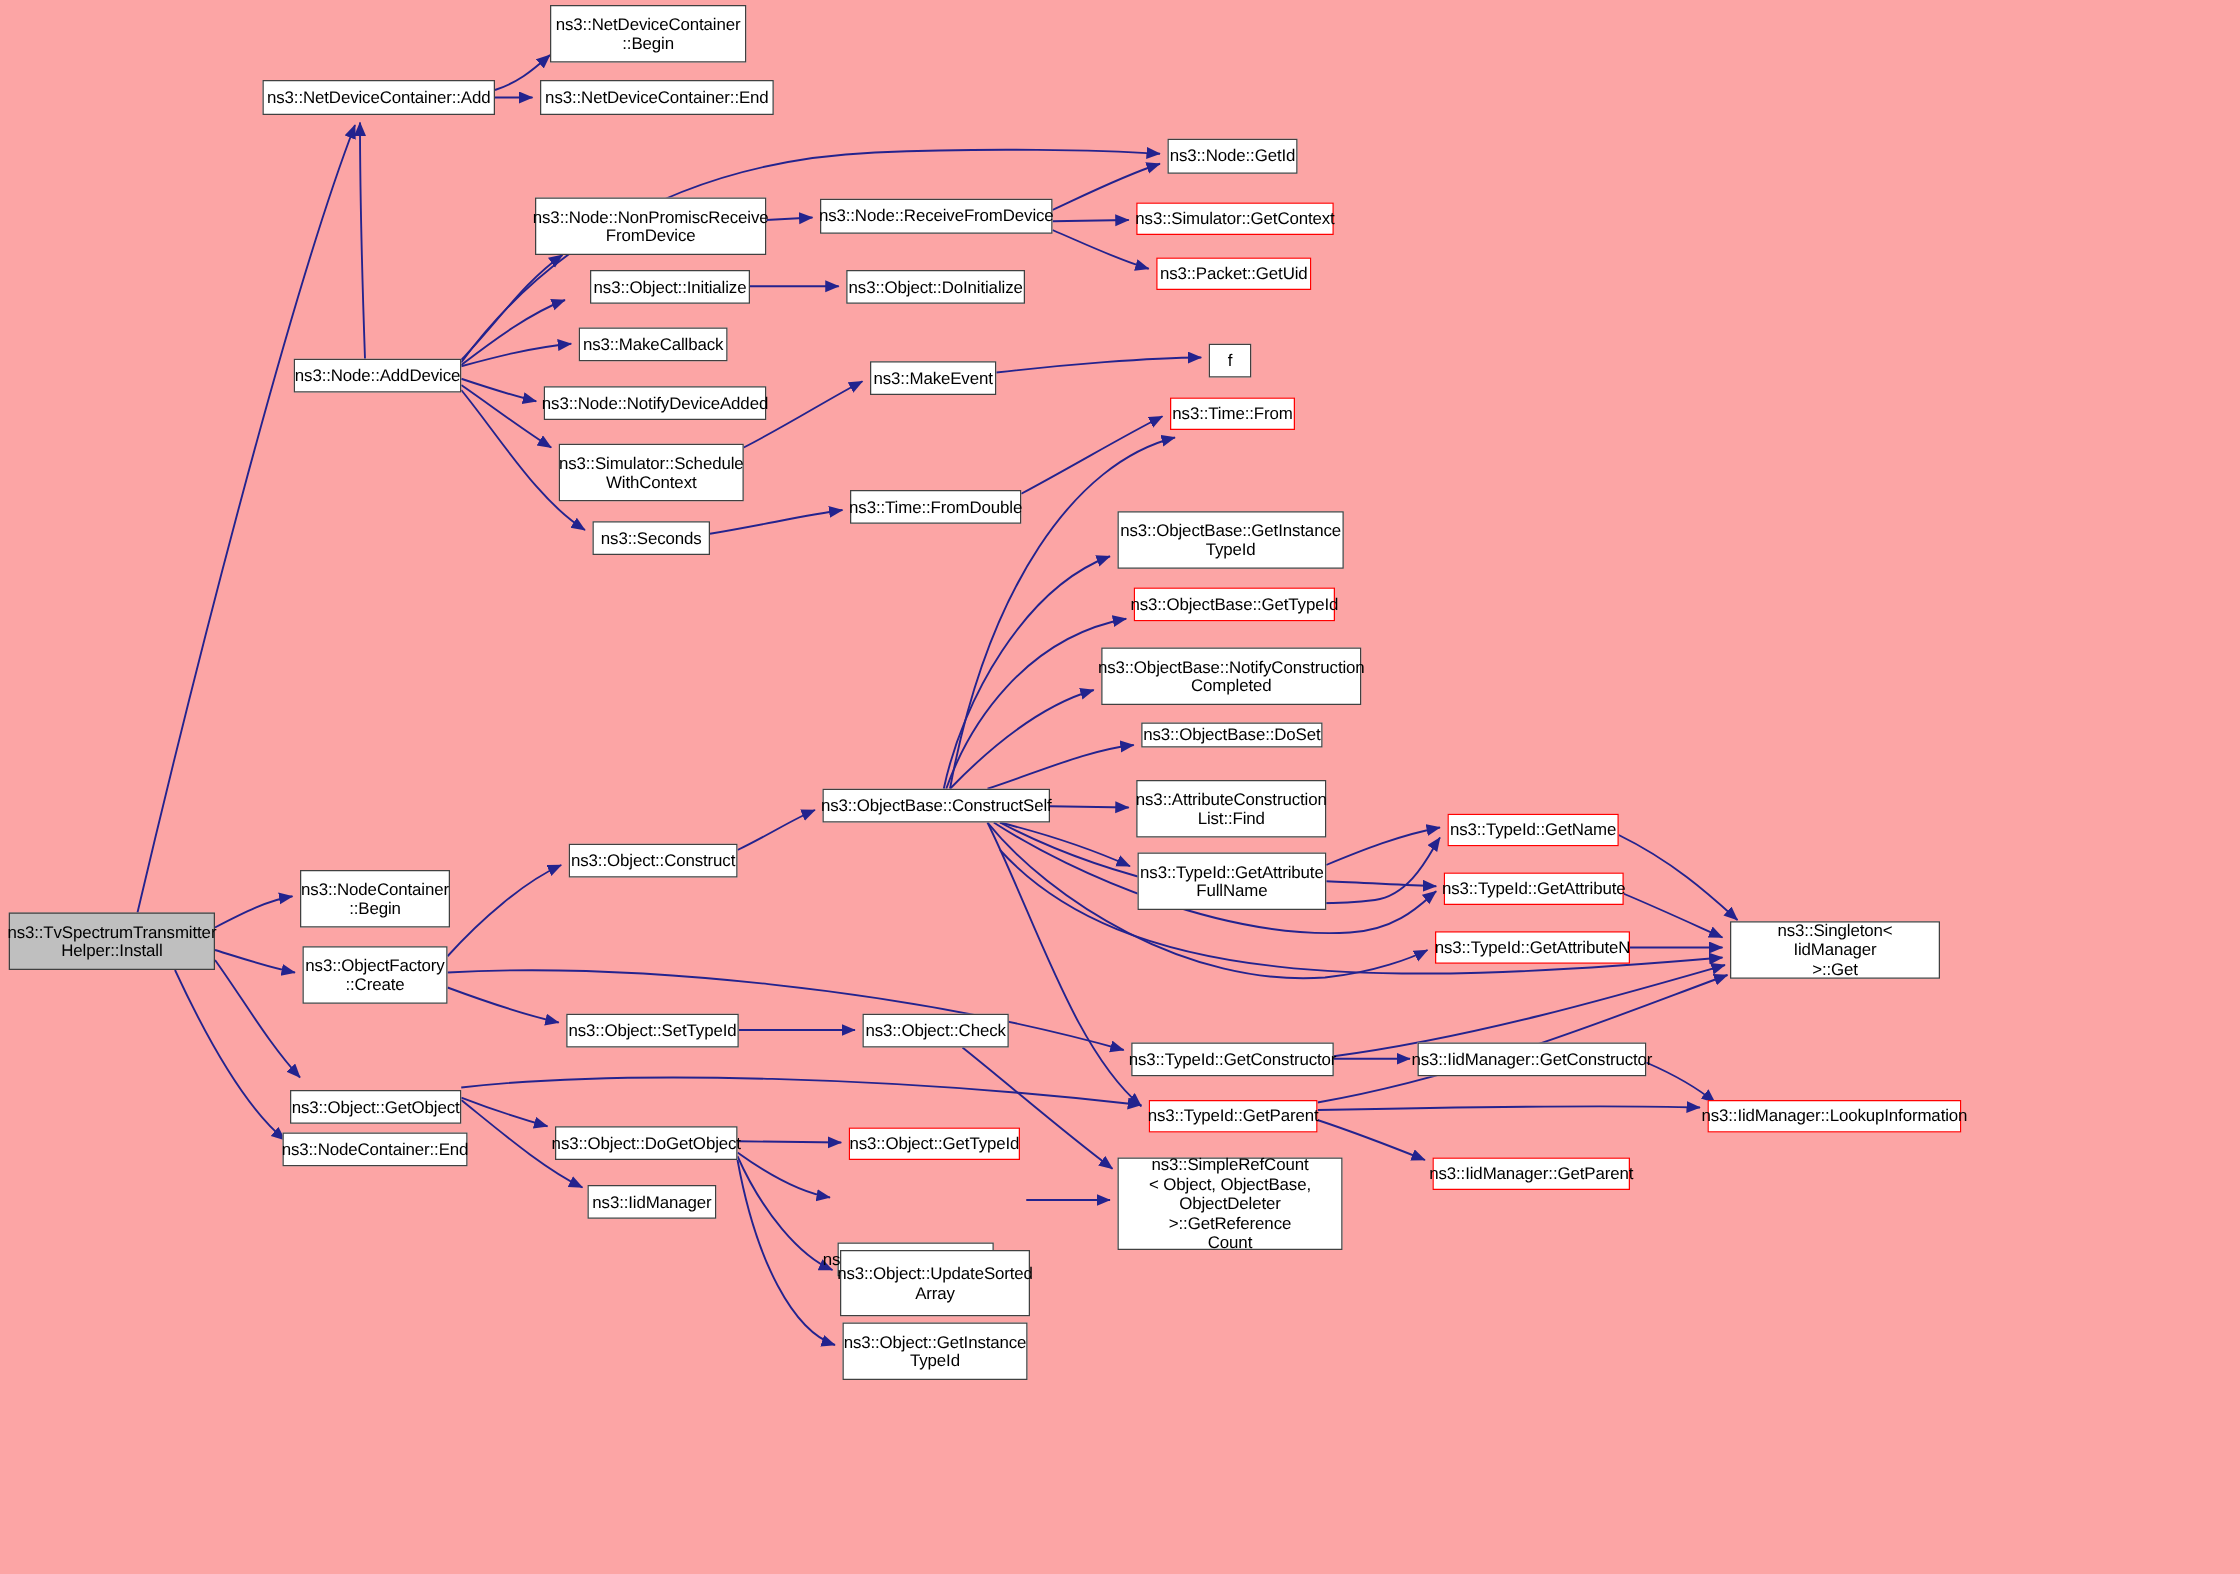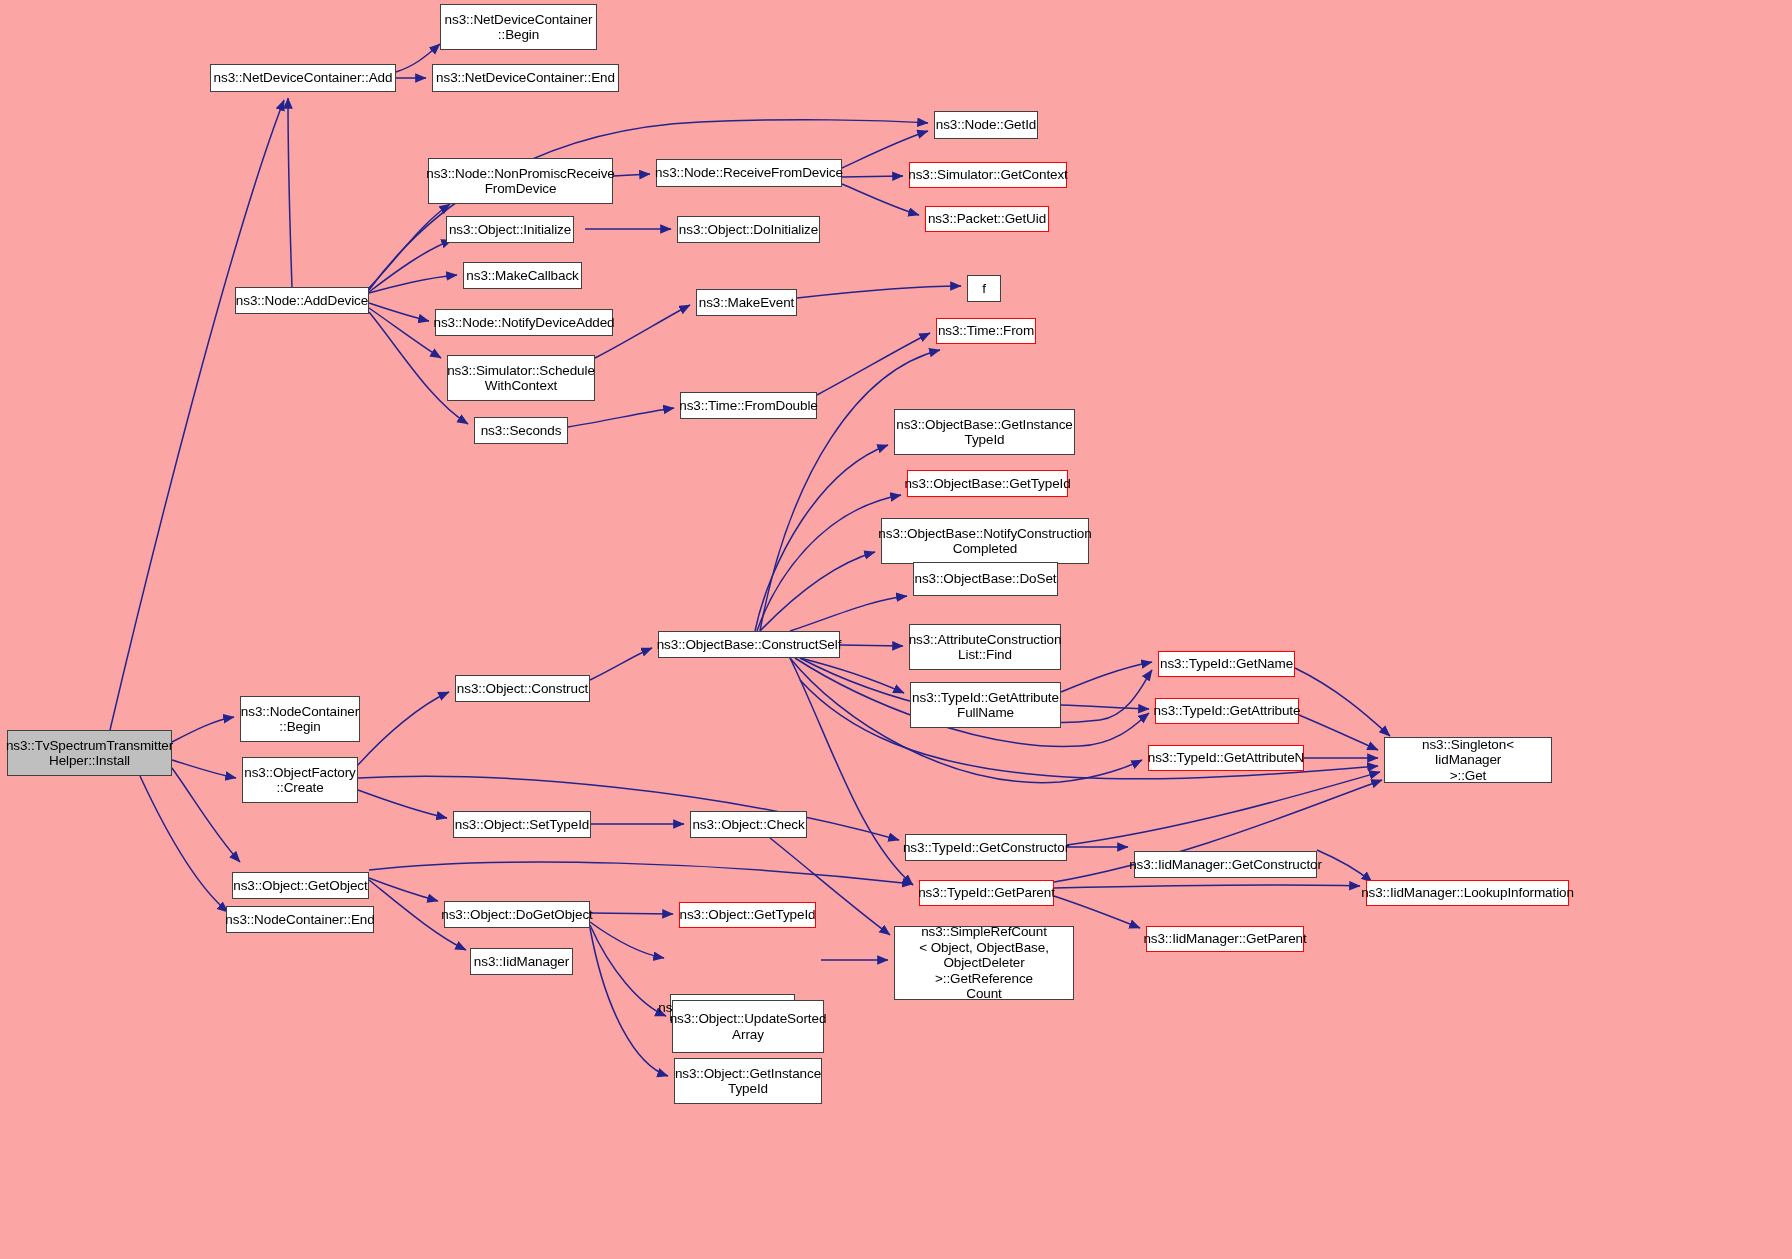--- a/index.html
+++ b/index.html
@@ -124,59 +124,59 @@
 <div class="node" style="left: 440px; top: 4px; width: 157px; height: 46px;">ns3::NetDeviceContainer
 ::Begin</div>
     <div class="node" style="left: 210px; top: 64px; width: 186px; height: 28px;">ns3::NetDeviceContainer::Add</div>
     <div class="node" style="left: 432px; top: 64px; width: 187px; height: 28px;">ns3::NetDeviceContainer::End</div>
     <div class="node" style="left: 934px; top: 111px; width: 104px; height: 28px;">ns3::Node::GetId</div>
     <div class="node" style="left: 428px; top: 158px; width: 185px; height: 46px;">ns3::Node::NonPromiscReceive
 FromDevice</div>
     <div class="node" style="left: 656px; top: 159px; width: 186px; height: 28px;">ns3::Node::ReceiveFromDevice</div>
     <div class="node red" style="left: 909px; top: 162px; width: 158px; height: 26px;">ns3::Simulator::GetContext</div>
     <div class="node red" style="left: 925px; top: 206px; width: 124px; height: 26px;">ns3::Packet::GetUid</div>
-    <div class="node" style="left: 446px; top: 216px; width: 128px; height: 27px;">ns3::Object::Initialize</div>
+    <div class="node" style="left: 472px; top: 216px; width: 128px; height: 27px;">ns3::Object::Initialize</div>
     <div class="node" style="left: 677px; top: 216px; width: 143px; height: 27px;">ns3::Object::DoInitialize</div>
     <div class="node" style="left: 463px; top: 262px; width: 119px; height: 27px;">ns3::MakeCallback</div>
     <div class="node" style="left: 235px; top: 287px; width: 134px; height: 27px;">ns3::Node::AddDevice</div>
     <div class="node" style="left: 696px; top: 289px; width: 101px; height: 27px;">ns3::MakeEvent</div>
     <div class="node" style="left: 967px; top: 275px; width: 34px; height: 27px;">f</div>
     <div class="node" style="left: 435px; top: 309px; width: 178px; height: 27px;">ns3::Node::NotifyDeviceAdded</div>
     <div class="node red" style="left: 936px; top: 318px; width: 100px; height: 26px;">ns3::Time::From</div>
     <div class="node" style="left: 447px; top: 355px; width: 148px; height: 46px;">ns3::Simulator::Schedule
 WithContext</div>
     <div class="node" style="left: 680px; top: 392px; width: 137px; height: 27px;">ns3::Time::FromDouble</div>
     <div class="node" style="left: 474px; top: 417px; width: 94px; height: 27px;">ns3::Seconds</div>
     <div class="node" style="left: 894px; top: 409px; width: 181px; height: 46px;">ns3::ObjectBase::GetInstance
 TypeId</div>
     <div class="node red" style="left: 907px; top: 470px; width: 161px; height: 27px;">ns3::ObjectBase::GetTypeId</div>
     <div class="node" style="left: 881px; top: 518px; width: 208px; height: 46px;">ns3::ObjectBase::NotifyConstruction
 Completed</div>
-    <div class="node" style="left: 913px; top: 562px; width: 145px; height: 34px;">ns3::ObjectBase::DoSet</div>
+    <div class="node" style="left: 913px; top: 578px; width: 145px; height: 20px;">ns3::ObjectBase::DoSet</div>
     <div class="node" style="left: 909px; top: 624px; width: 152px; height: 46px;">ns3::AttributeConstruction
 List::Find</div>
     <div class="node" style="left: 658px; top: 631px; width: 182px; height: 27px;">ns3::ObjectBase::ConstructSelf</div>
     <div class="node" style="left: 455px; top: 675px; width: 135px; height: 27px;">ns3::Object::Construct</div>
     <div class="node" style="left: 910px; top: 682px; width: 151px; height: 46px;">ns3::TypeId::GetAttribute
 FullName</div>
     <div class="node red" style="left: 1158px; top: 651px; width: 137px; height: 26px;">ns3::TypeId::GetName</div>
     <div class="node red" style="left: 1155px; top: 698px; width: 144px; height: 26px;">ns3::TypeId::GetAttribute</div>
     <div class="node red" style="left: 1148px; top: 745px; width: 156px; height: 26px;">ns3::TypeId::GetAttributeN</div>
     <div class="node" style="left: 1384px; top: 737px; width: 168px; height: 46px;">ns3::Singleton&lt; IidManager
 &gt;::Get</div>
     <div class="node" style="left: 240px; top: 696px; width: 120px; height: 46px;">ns3::NodeContainer
 ::Begin</div>
     <div class="node current" style="left: 7px; top: 730px; width: 165px; height: 46px;">ns3::TvSpectrumTransmitter
 Helper::Install</div>
     <div class="node" style="left: 242px; top: 757px; width: 116px; height: 46px;">ns3::ObjectFactory
 ::Create</div>
     <div class="node" style="left: 453px; top: 811px; width: 138px; height: 27px;">ns3::Object::SetTypeId</div>
     <div class="node" style="left: 690px; top: 811px; width: 117px; height: 27px;">ns3::Object::Check</div>
     <div class="node" style="left: 905px; top: 834px; width: 162px; height: 27px;">ns3::TypeId::GetConstructor</div>
-    <div class="node" style="left: 1134px; top: 834px; width: 183px; height: 27px; margin-top: 17px;">ns3::IidManager::GetConstructor</div>
+    <div class="node" style="left: 1134px; top: 834px; width: 183px; height: 27px;">ns3::IidManager::GetConstructor</div>
     <div class="node" style="left: 232px; top: 860px; width: 137px; height: 27px; margin-top: 12px;">ns3::Object::GetObject</div>
     <div class="node red" style="left: 919px; top: 880px; width: 135px; height: 26px;">ns3::TypeId::GetParent</div>
     <div class="node red" style="left: 1366px; top: 880px; width: 203px; height: 26px;">ns3::IidManager::LookupInformation</div>
     <div class="node" style="left: 444px; top: 901px; width: 146px; height: 27px;">ns3::Object::DoGetObject</div>
     <div class="node red" style="left: 679px; top: 902px; width: 137px; height: 26px;">ns3::Object::GetTypeId</div>
     <div class="node" style="left: 226px; top: 906px; width: 148px; height: 27px;">ns3::NodeContainer::End</div>
     <div class="node" style="left: 894px; top: 926px; width: 180px; height: 74px;">ns3::SimpleRefCount
 &lt; Object, ObjectBase,
 ObjectDeleter &gt;::GetReference
 Count</div>

